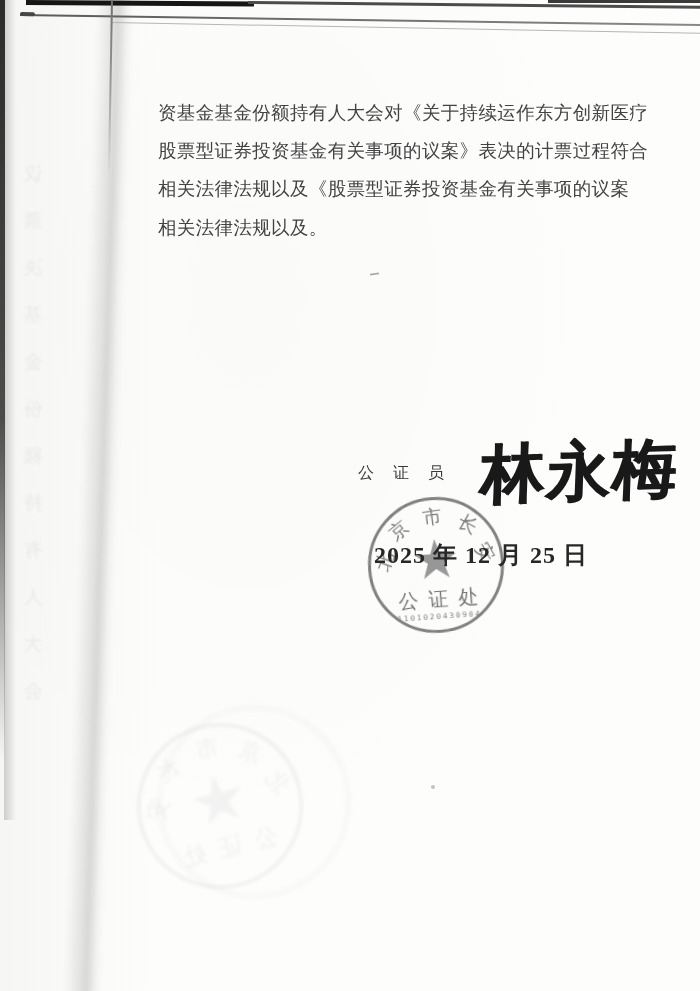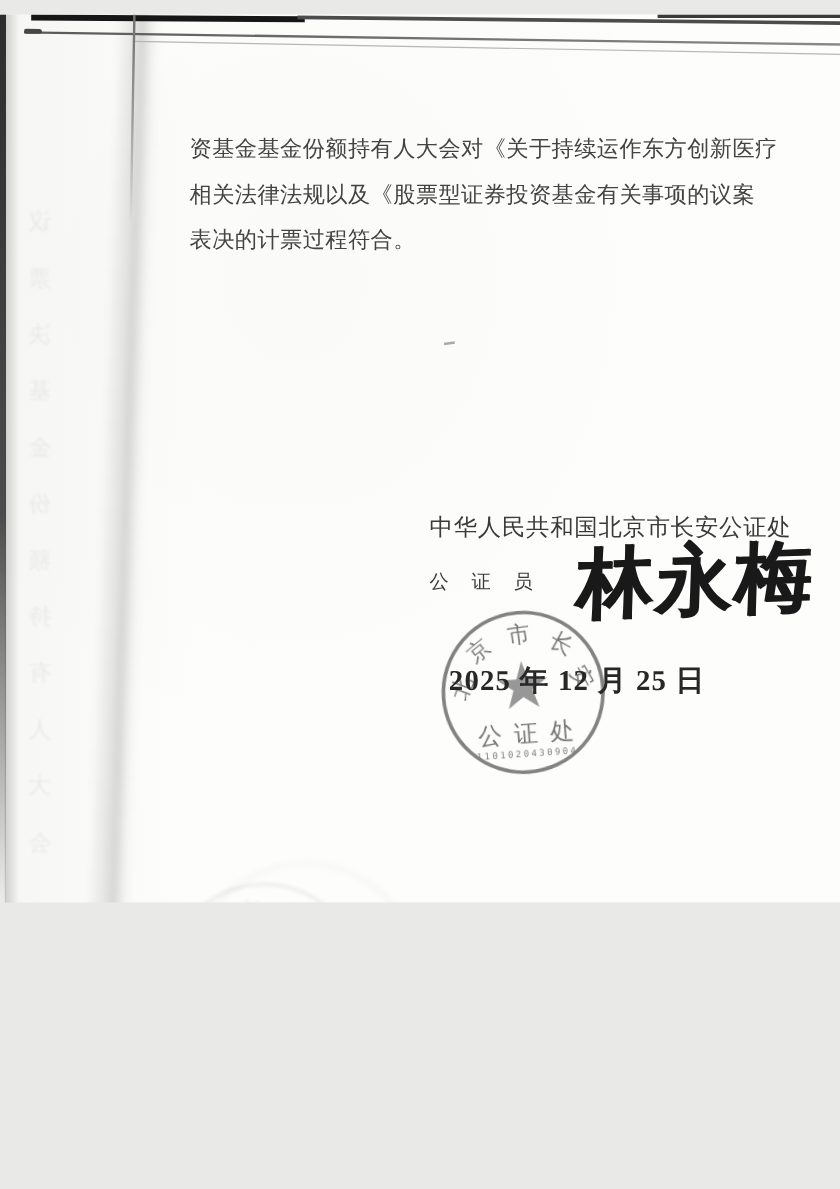--- a/index.html
+++ b/index.html
@@ -1,20 +1,20 @@
 <!DOCTYPE html>
 <html><head>
 <meta charset="utf-8">
 <style>
   * { margin:0; padding:0; box-sizing:border-box; }
   html,body { background:#e9e9e7; }
   .page {
     position:relative;
-    width:700px; height:740px;
-    margin:12px auto;
+    width:700px; height:991px;
+    margin:0 auto;
     overflow:hidden;
     font-family:"Liberation Serif","DejaVu Serif",serif;
     background:
       radial-gradient(ellipse at 35% 30%, rgba(0,0,0,0.012), transparent 60%),
       linear-gradient(90deg, #f6f6f4 0px, #fbfbf9 110px, #fdfdfc 160px, #fdfdfc 100%);
   }
 
   
   .art { position:absolute; pointer-events:none; }
   .art-top-band      { left:26px; top:0; width:228px; height:5px; background:#161616; transform:rotate(0.4deg); transform-origin:left top; }
@@ -125,25 +125,25 @@
       <span class="seal-char c2">市</span>
       <span class="seal-char c3">长</span>
       <span class="seal-char c4">安</span>
       <div class="seal-star">★</div>
       <div class="seal-bottom">公证处</div>
     </div>
   </div>
 
   <div class="body-text">
     <div>资基金基金份额持有人大会对《关于持续运作东方创新医疗</div>
+    <div>股票型证券投资基金有关事项的议案》表决的计票过程符合</div>
     <div>相关法律法规以及《股票型证券投资基金有关事项的议案</div>
-    <div>表决的计票过程符合。</div>
+    <div>相关法律法规以及。</div>
   </div>
 
-  <div class="issuer-line">中华人民共和国北京市长安公证处</div>
 
   <div class="notary-title">公证员</div>
   <div class="signature">林永梅</div>
 
   <div class="date-line">2025 年 12 月 25 日</div>
 
   <div class="seal-main-wrap">
     <div class="seal">
       <div class="seal-ring"></div>
       <span class="seal-char c0">北</span>

